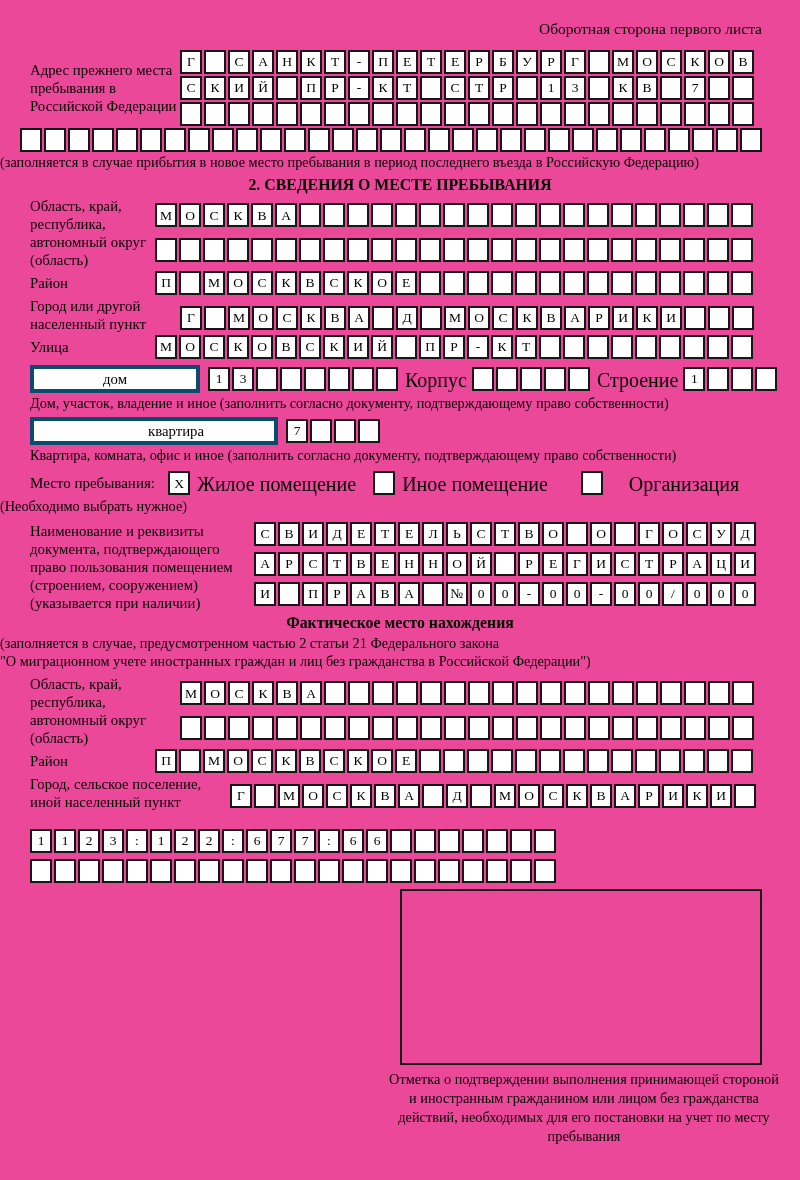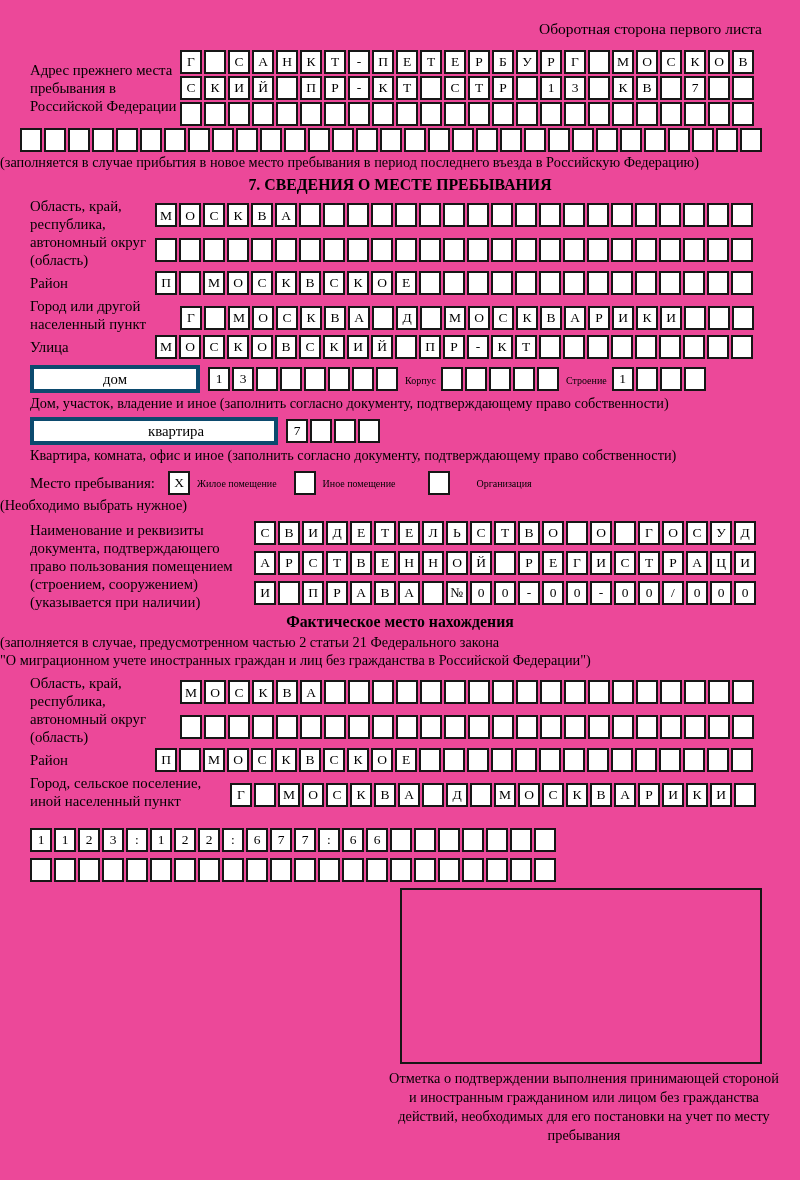--- a/index.html
+++ b/index.html
@@ -13,21 +13,21 @@
         font-size:13.5px;line-height:1;background:#fff;}
   .rowgap{margin-bottom:2px;}
   
   .frow{display:flex;margin-left:30px;align-items:center;}
   .lbl{flex:none;font-size:14.8px;line-height:1.22;}
   .note{font-size:14.3px;line-height:1.25;}
   .center{}
   .sec-title{text-align:center;font-weight:bold;font-size:15.8px;margin:4px 0 3px 0;}
   .wbox{flex:none;border:4px solid #0c4a6e;height:20px;display:flex;align-items:center;
         justify-content:center;font-size:14.8px;background:#fff;font-family:Liberation Serif, serif;}
-  .inlbl{flex:none;font-size:10px;margin:2px 5px 0 5px;text-align:center;}
+  .inlbl{flex:none;font-size:20px;margin:2px 5px 0 5px;text-align:center;}
   .mt2{margin-top:2px;}.mt4{margin-top:4px;}.mt6{margin-top:6px;}
   .stamp-box{margin:6px 0 0 400px;width:358px;height:172px;border:2px solid #161616;}
   .stamp-note{margin:5px 0 0 385px;width:398px;text-align:center;
               font-size:14.3px;line-height:1.32;}
   .doc-rows .cellrow{margin-bottom:6px;}
 </style>
 </head>
 <body>
 
 <div class="page">
@@ -145,21 +145,21 @@
       <span class="cell"></span>
       <span class="cell"></span>
       <span class="cell"></span>
       <span class="cell"></span>
       <span class="cell"></span>
       <span class="cell"></span>
       <span class="cell"></span>
     </div>
   <div class="note center mt2">(заполняется в случае прибытия в новое место пребывания в период последнего въезда в Российскую Федерацию)</div>
 
-  <div class="sec-title">7. СВЕДЕНИЯ О МЕСТЕ ПРЕБЫВАНИЯ</div>
+  <div class="sec-title">2. СВЕДЕНИЯ О МЕСТЕ ПРЕБЫВАНИЯ</div>
 
   <div class="frow">
     <div class="lbl" style="width:125px;">Область, край, республика, автономный округ (область)</div>
     <div>
       <div class="cellrow">
           <span class="cell">М</span>
           <span class="cell">О</span>
           <span class="cell">С</span>
           <span class="cell">К</span>
           <span class="cell">В</span>

